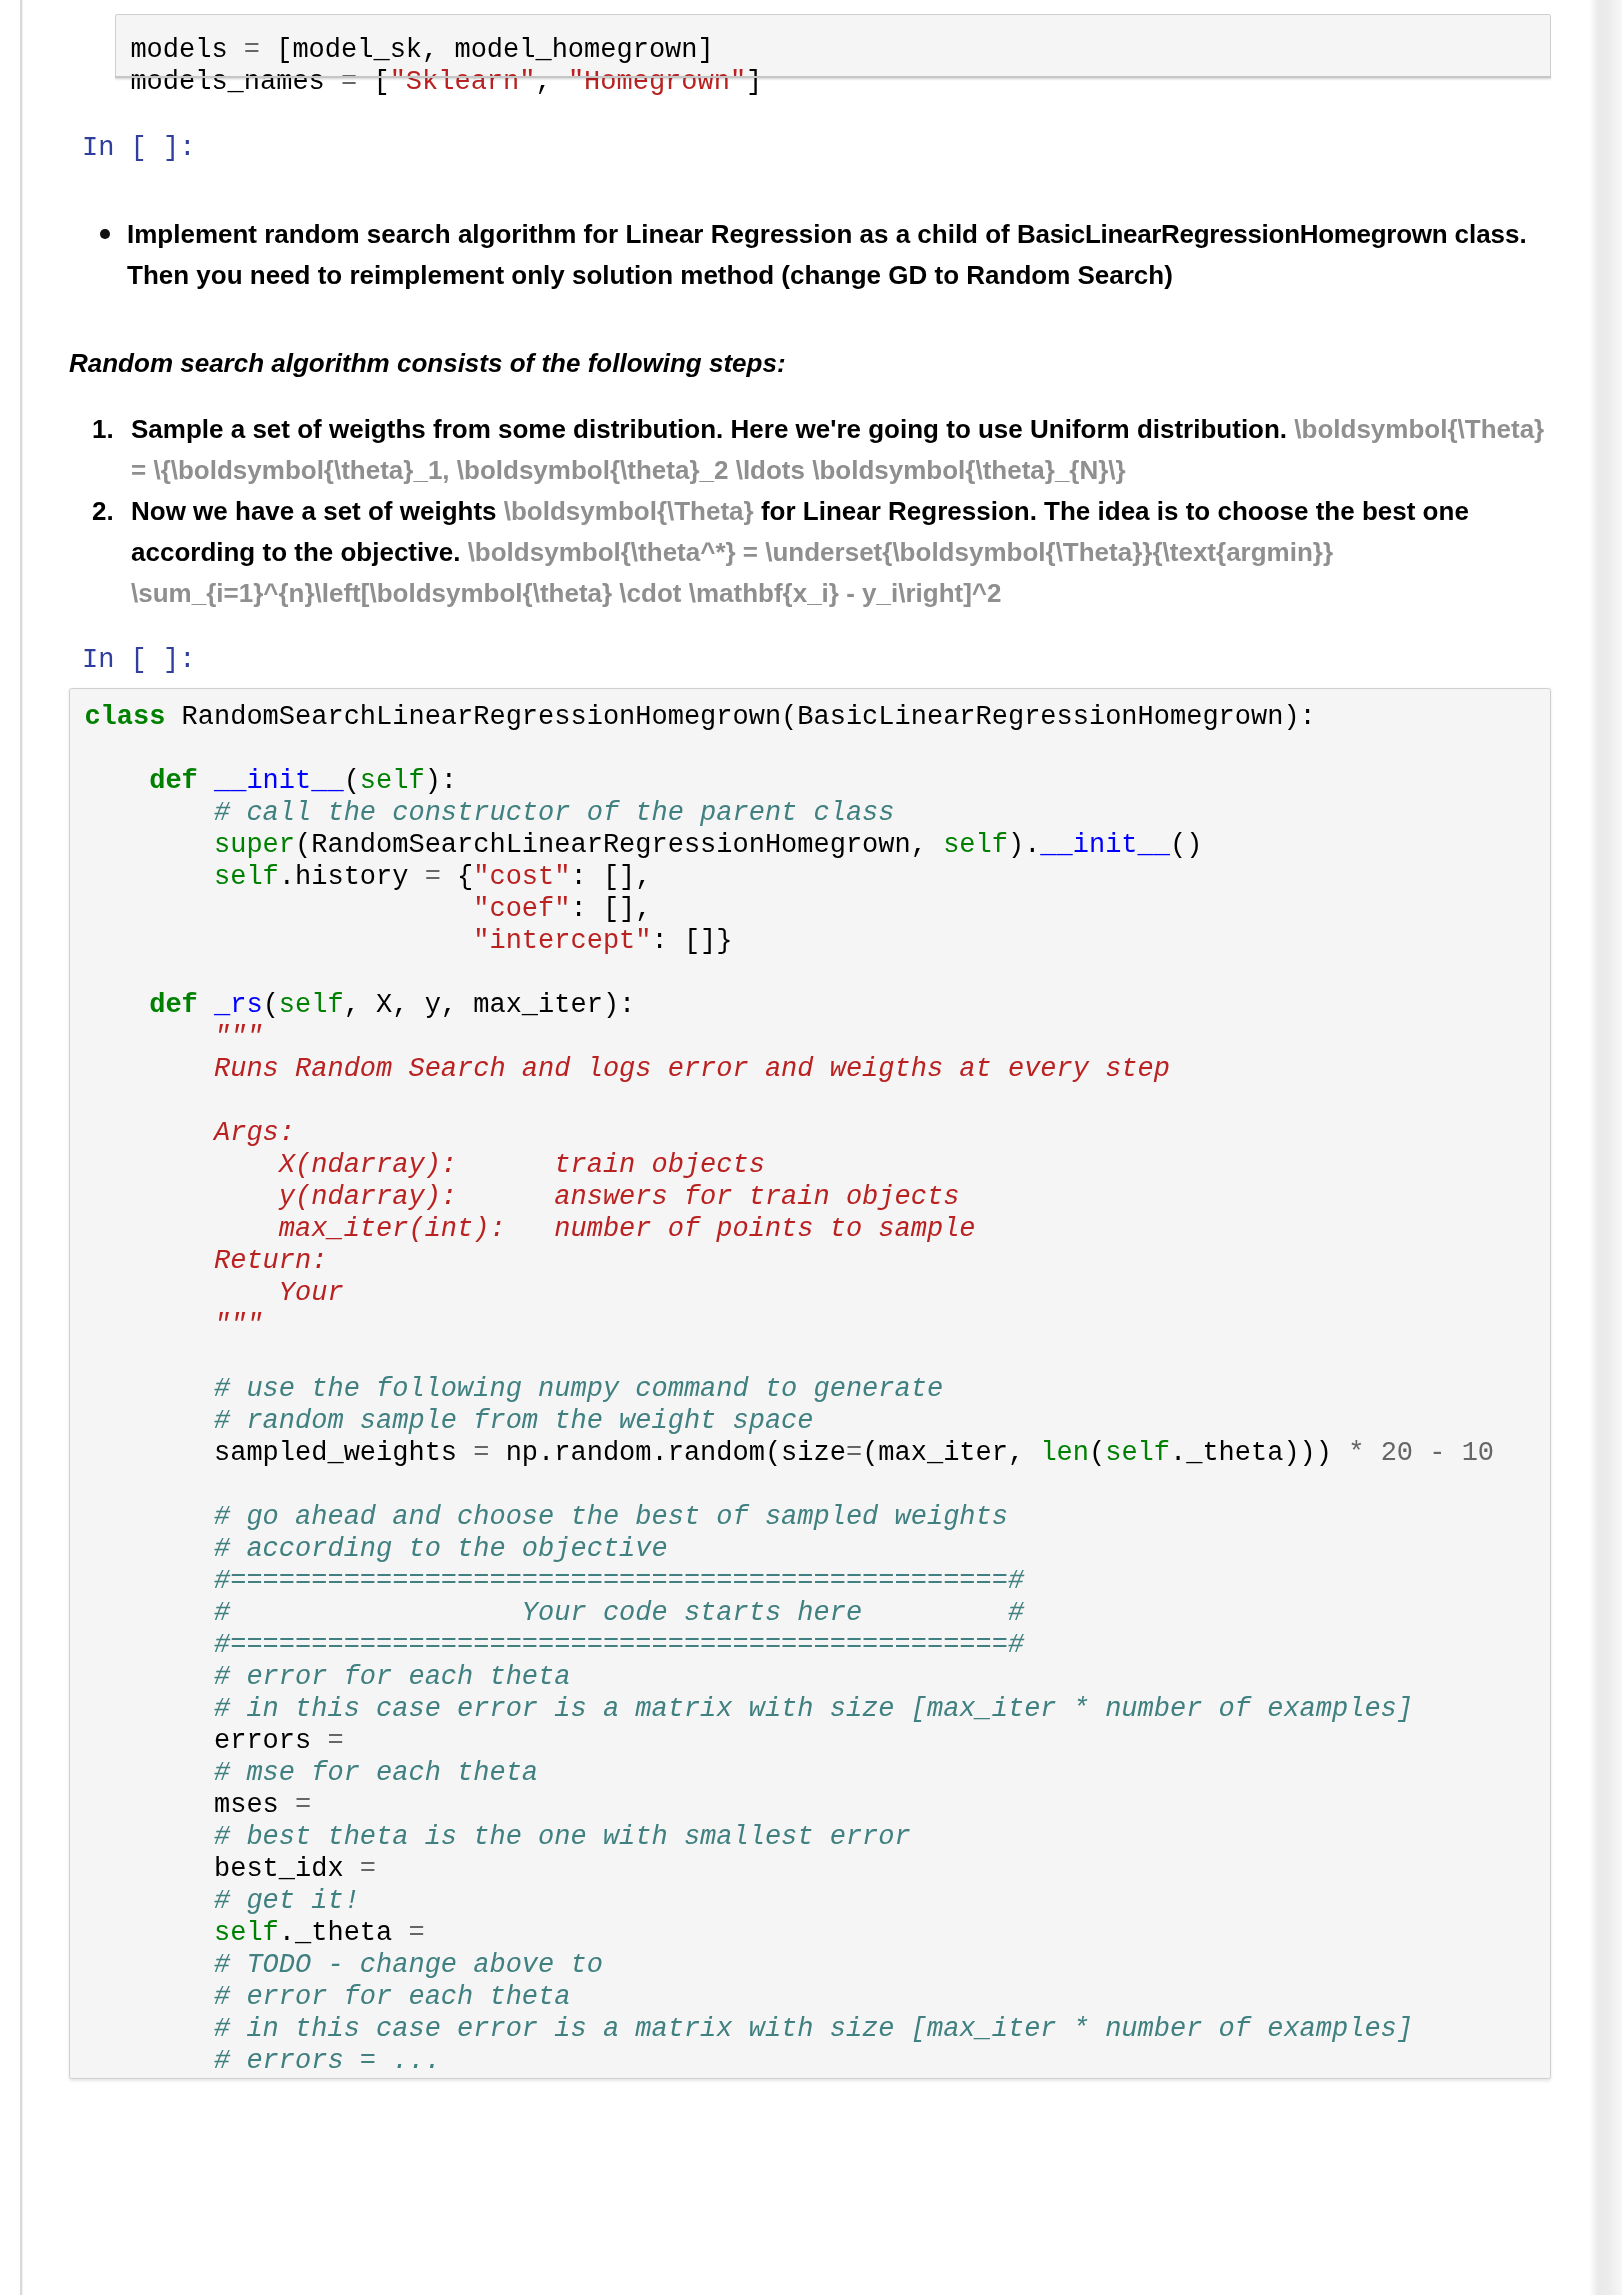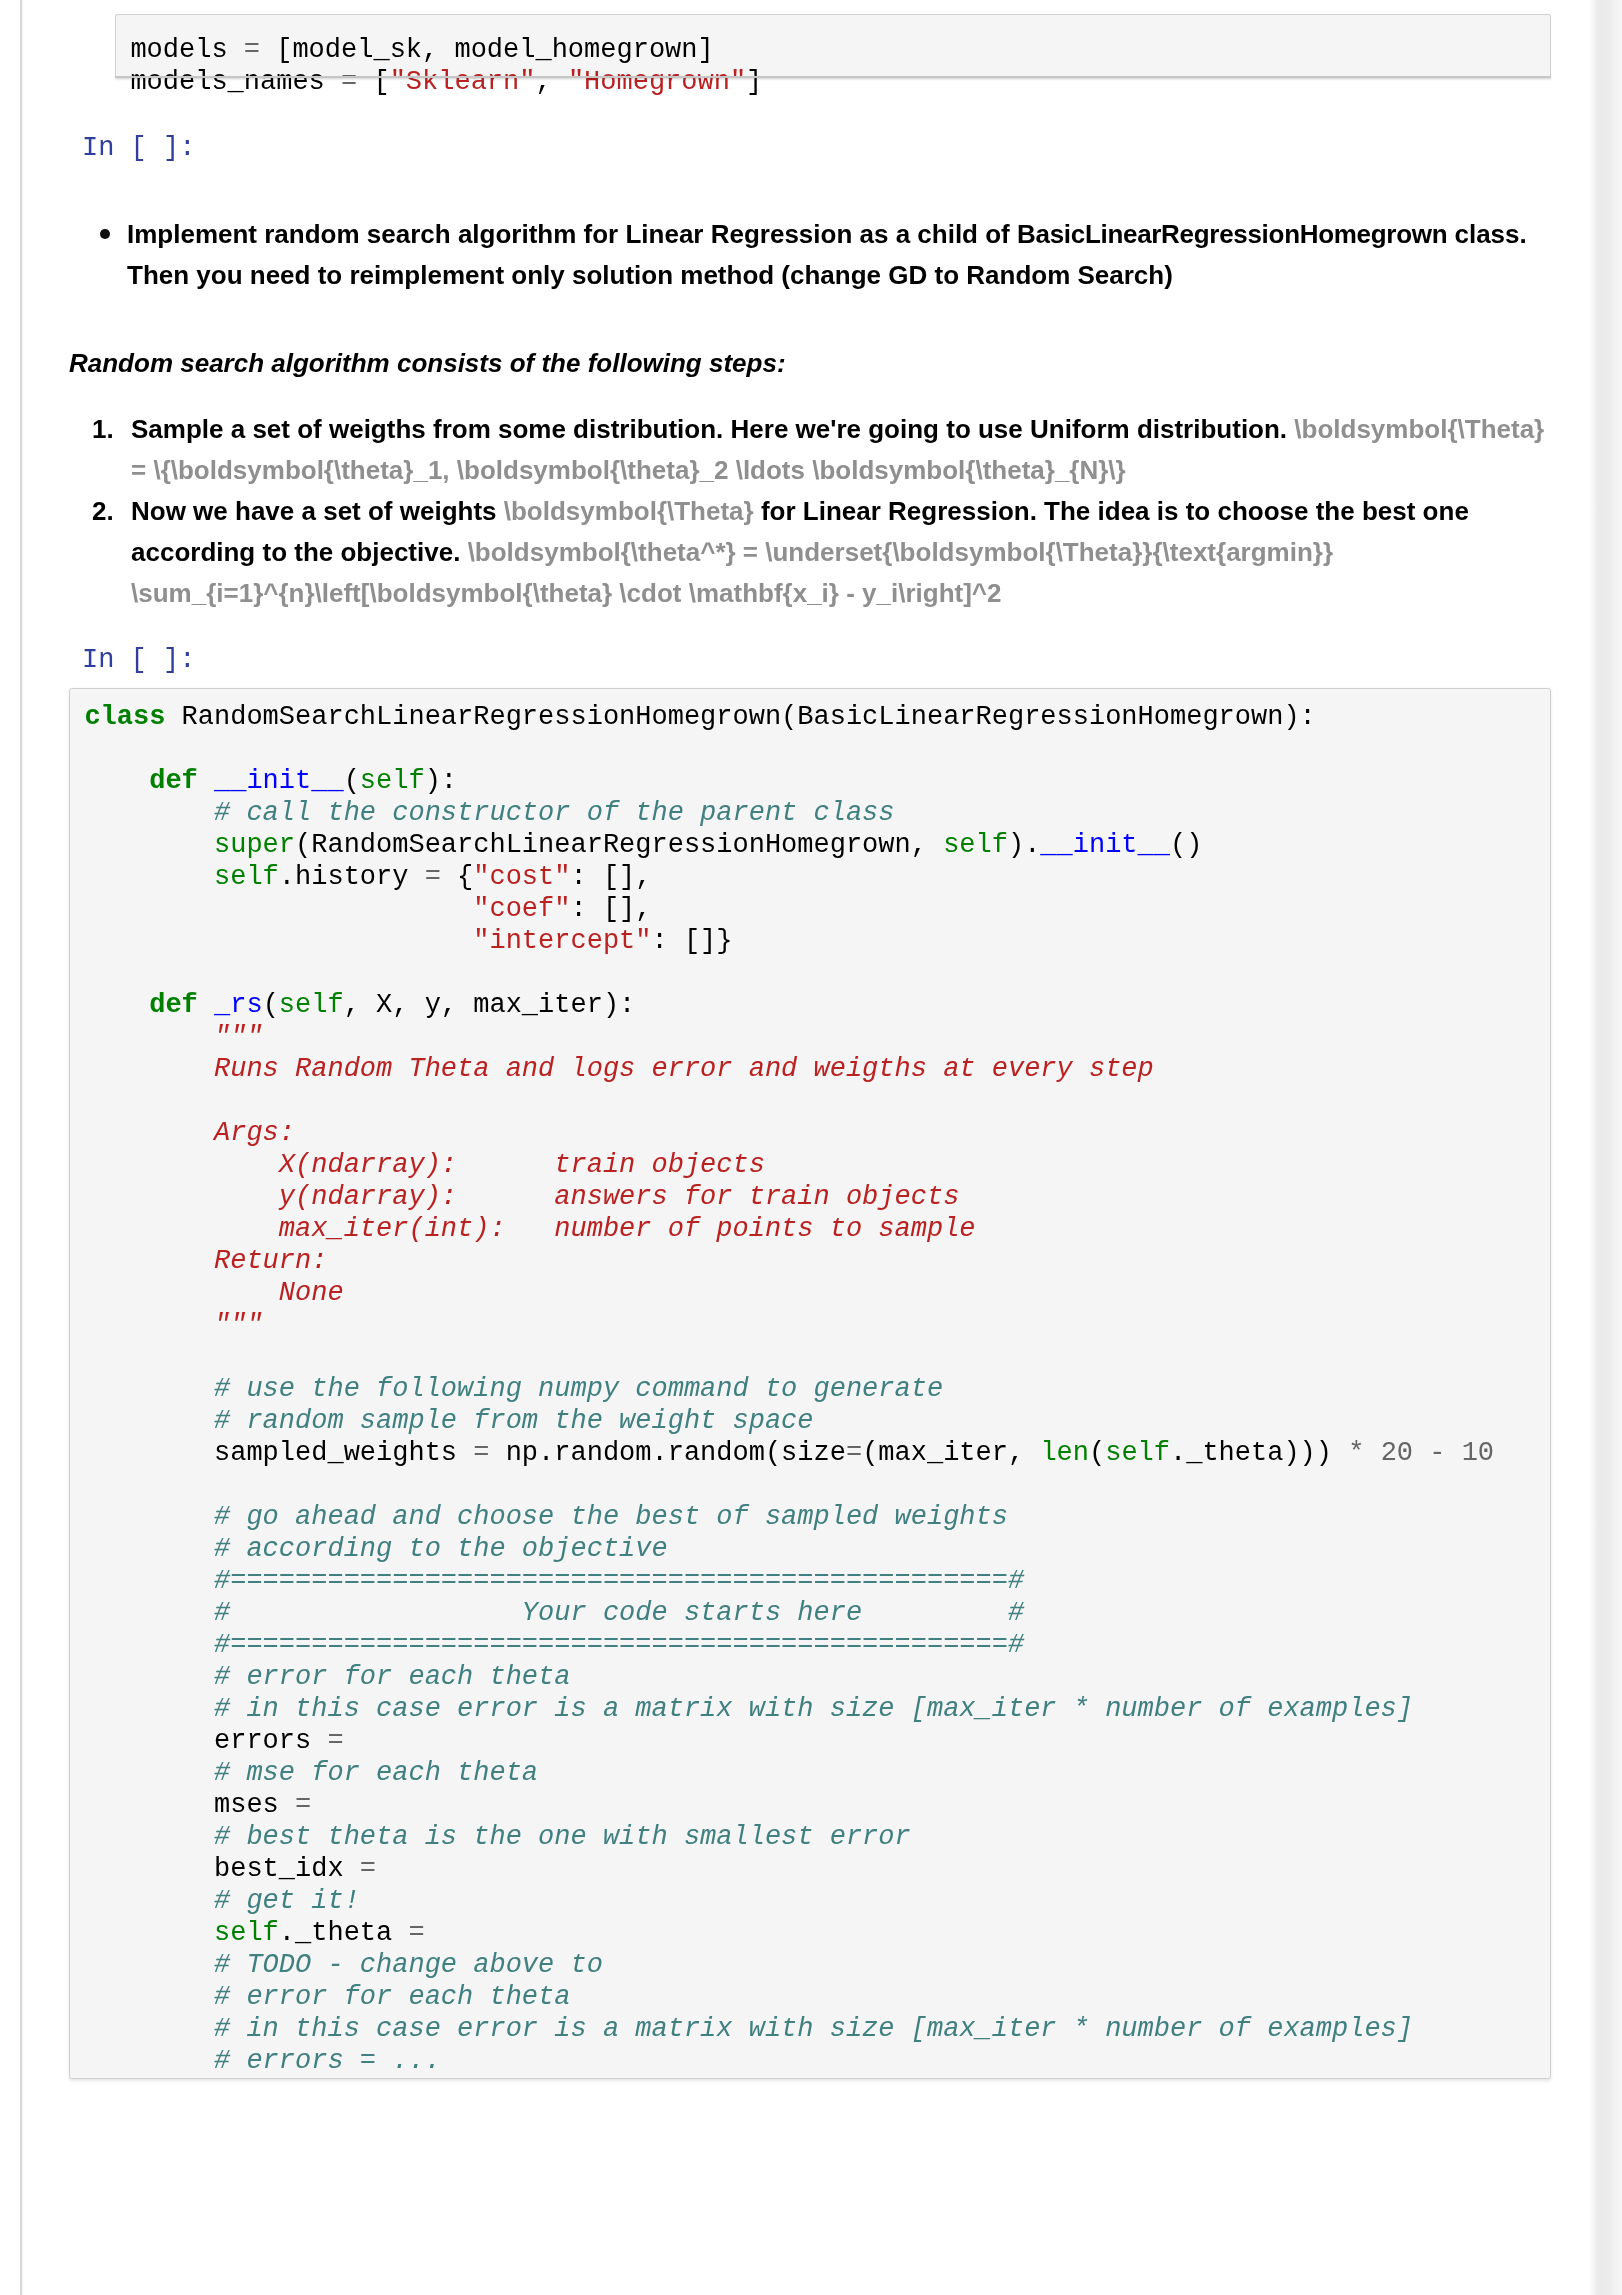--- a/index.html
+++ b/index.html
@@ -173,28 +173,28 @@
 
 <span class="cp">    </span><span class="ck">def</span><span class="cp"> </span><span class="cf">__init__</span><span class="cp">(</span><span class="cb">self</span><span class="cp">):</span>
 <span class="cp">        </span><span class="cm"># call the constructor of the parent class</span>
 <span class="cp">        </span><span class="cb">super</span><span class="cp">(RandomSearchLinearRegressionHomegrown, </span><span class="cb">self</span><span class="cp">).</span><span class="cf">__init__</span><span class="cp">()</span>
 <span class="cp">        </span><span class="cb">self</span><span class="cp">.history </span><span class="co">=</span><span class="cp"> {</span><span class="cs">"cost"</span><span class="cp">: [],</span>
 <span class="cp">                        </span><span class="cs">"coef"</span><span class="cp">: [],</span>
 <span class="cp">                        </span><span class="cs">"intercept"</span><span class="cp">: []}</span>
 
 <span class="cp">    </span><span class="ck">def</span><span class="cp"> </span><span class="cf">_rs</span><span class="cp">(</span><span class="cb">self</span><span class="cp">, X, y, max_iter):</span>
 <span class="cp">        </span><span class="cd">"""</span>
-<span class="cp">        </span><span class="cd">Runs Random Theta and logs error and weigths at every step</span>
+<span class="cp">        </span><span class="cd">Runs Random Search and logs error and weigths at every step</span>
 
 <span class="cp">        </span><span class="cd">Args:</span>
 <span class="cp">            </span><span class="cd">X(ndarray):      train objects</span>
 <span class="cp">            </span><span class="cd">y(ndarray):      answers for train objects</span>
 <span class="cp">            </span><span class="cd">max_iter(int):   number of points to sample</span>
 <span class="cp">        </span><span class="cd">Return:</span>
-<span class="cp">            </span><span class="cd">None</span>
+<span class="cp">            </span><span class="cd">Your</span>
 <span class="cp">        </span><span class="cd">"""</span>
 
 <span class="cp">        </span><span class="cm"># use the following numpy command to generate</span>
 <span class="cp">        </span><span class="cm"># random sample from the weight space</span>
 <span class="cp">        sampled_weights </span><span class="co">=</span><span class="cp"> np.random.random(size</span><span class="co">=</span><span class="cp">(max_iter, </span><span class="cb">len</span><span class="cp">(</span><span class="cb">self</span><span class="cp">._theta))) </span><span class="co">*</span><span class="cp"> </span><span class="co">20</span><span class="cp"> </span><span class="co">-</span><span class="cp"> </span><span class="co">10</span>
 
 <span class="cp">        </span><span class="cm"># go ahead and choose the best of sampled weights</span>
 <span class="cp">        </span><span class="cm"># according to the objective</span>
 <span class="cp">        </span><span class="cm">#================================================#</span>
 <span class="cp">        </span><span class="cm">#                  Your code starts here         #</span>

